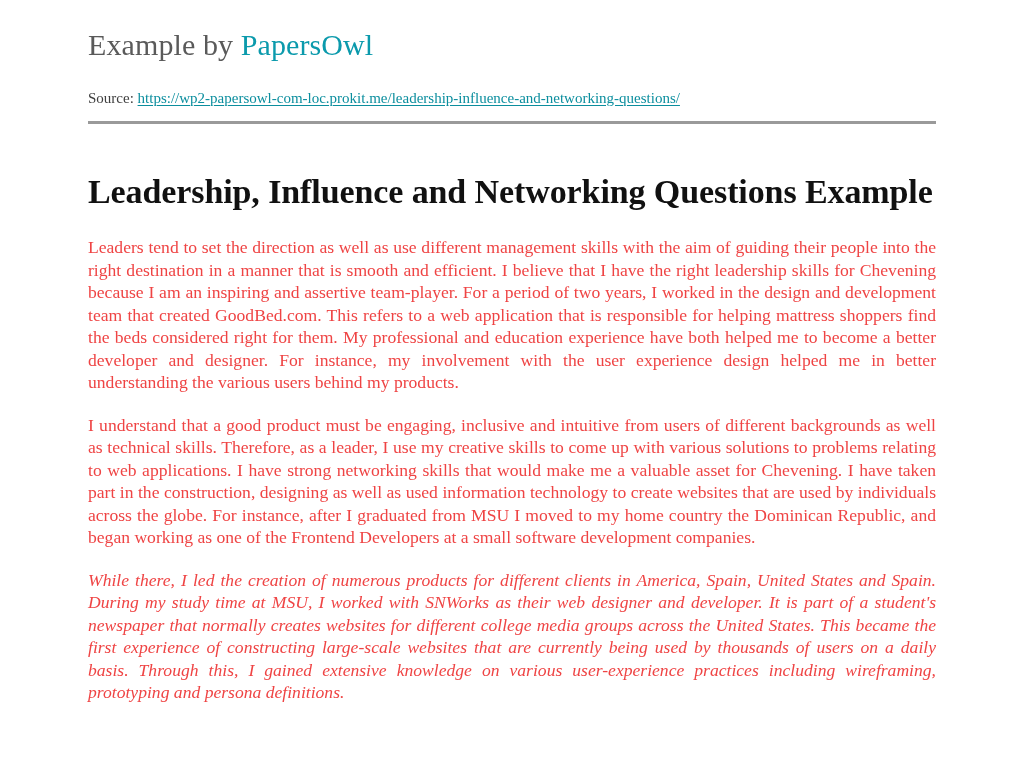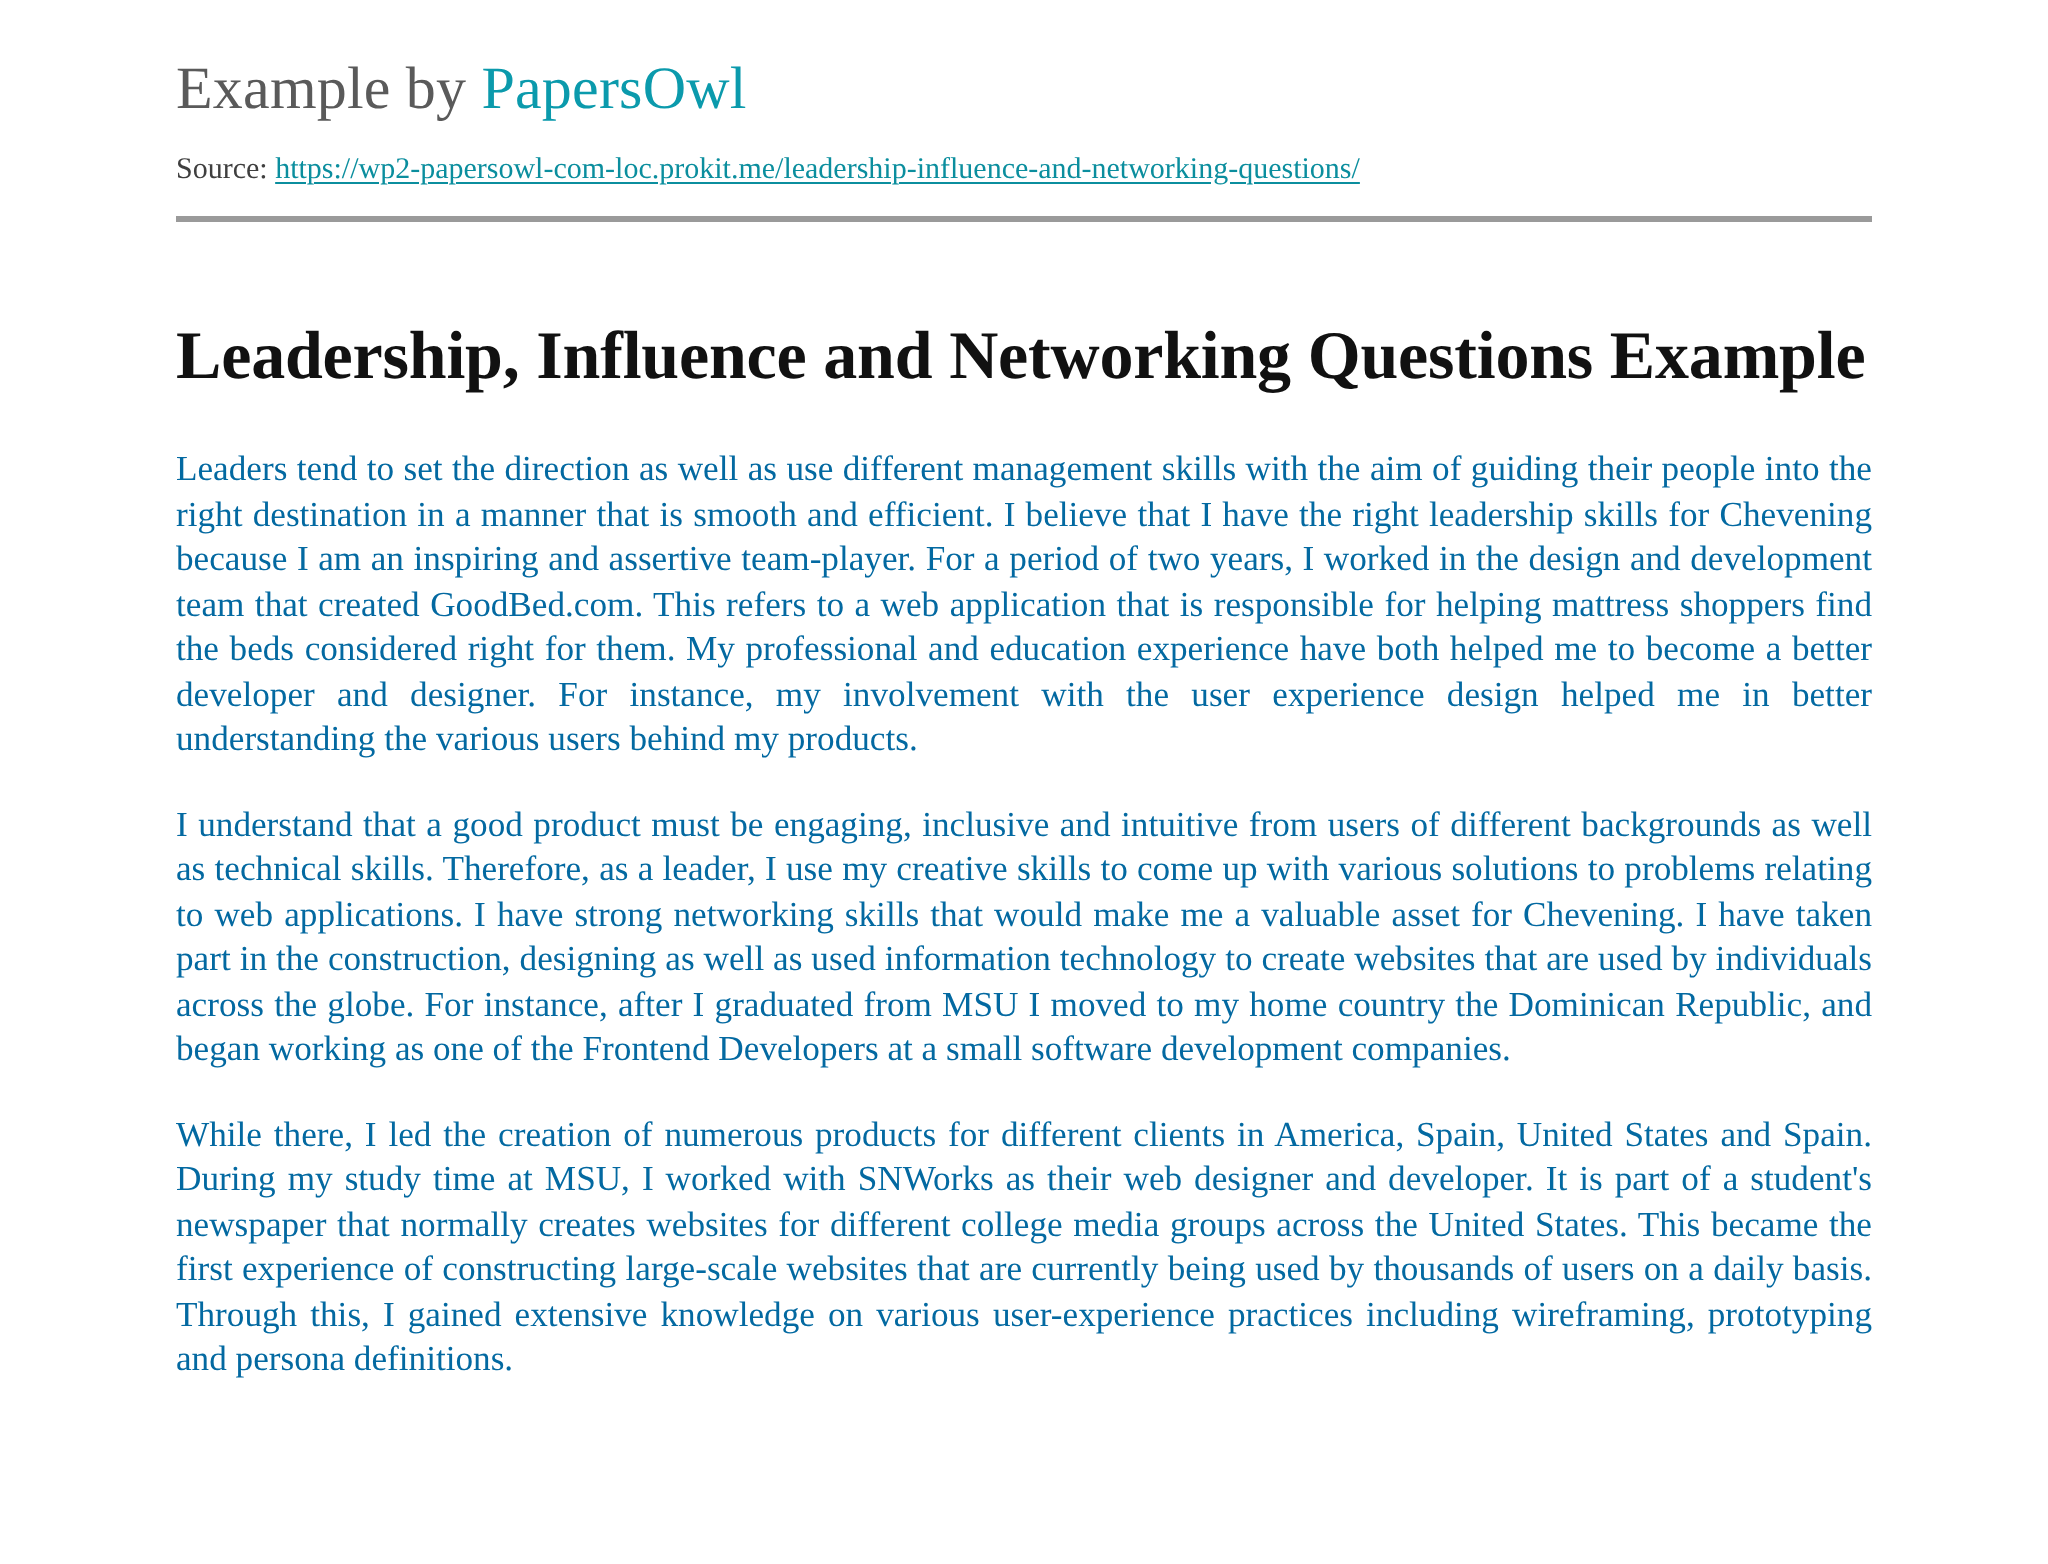--- a/index.html
+++ b/index.html
@@ -36,21 +36,21 @@
     font-weight: normal;
     margin: 0;
     letter-spacing: 0.1px;
   }
 
   .brand-name {
     color: #0b9aac;
   }
 
   .source-line {
-    margin: 14px 0 0 0;
+    margin: 27px 0 0 0;
     font-size: 15px;
     line-height: 1.2;
     color: #3f3f3f;
   }
 
   .source-label {
     color: #3f3f3f;
   }
 
   .source-url {
@@ -83,23 +83,23 @@
     color: #111111;
     letter-spacing: -0.1px;
   }
 
   .para {
     font-size: 17.6px;
     line-height: 22.5px;
     text-align: justify;
     text-justify: inter-word;
     margin: 0 0 20px 0;
-    color: #0369a1;
+    color: #ef4444;
   }
-  .para:last-child { margin-bottom: 0; }
+  .para:last-child { margin-bottom: 0; font-style: italic; }
 </style>
 </head>
 <body>
 
 <div class="page">
 
   <div class="header">
     <div class="brand-line"><span>Example by </span><span class="brand-name">PapersOwl</span></div>
 
     <div class="source-line"><span class="source-label">Source:</span> <a class="source-url" href="#">https://wp2-papersowl-com-loc.prokit.me/leadership-influence-and-networking-questions/</a></div>

